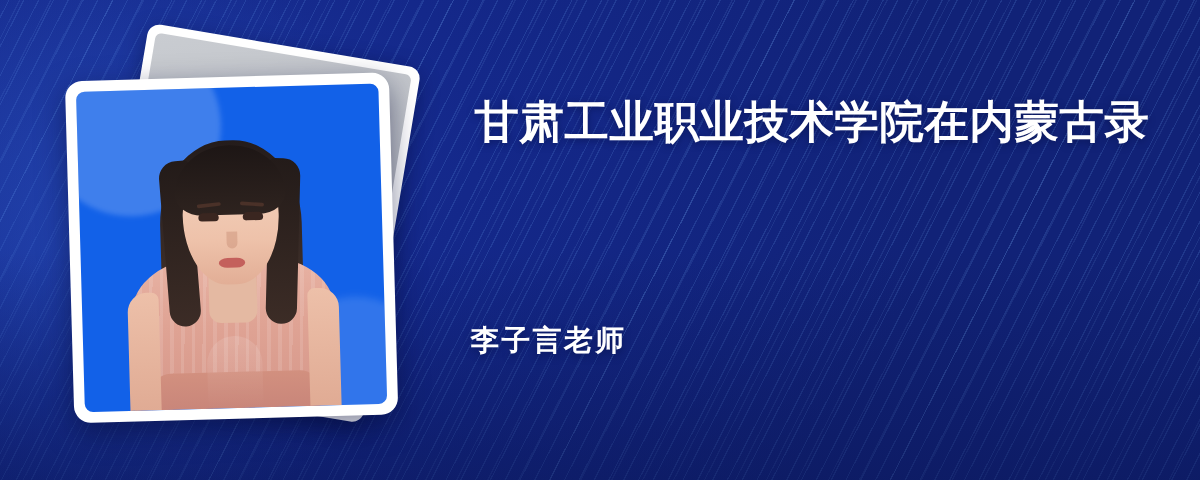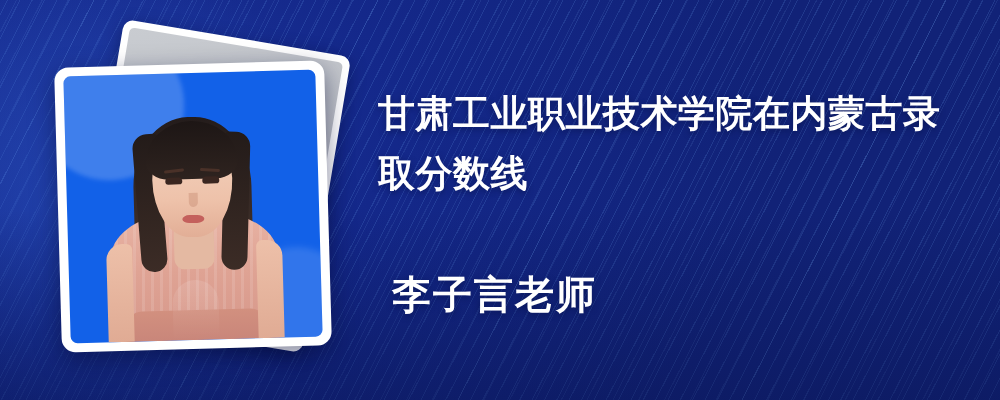--- a/index.html
+++ b/index.html
@@ -265,35 +265,36 @@
     position: absolute; left: 50%; bottom: 0;
     width: 140px; height: 30px; margin-left: -70px;
     background: linear-gradient(180deg, #d2907f, #c9867a);
     border-radius: 16px 16px 0 0;
   }
 
   
   .title {
     position: absolute;
     left: 378px;
-    top: 84px;
+    top: 72px;
     width: 580px;
     color: #ffffff;
     font-size: 37px;
     font-weight: bold;
     line-height: 60px;
     letter-spacing: 0.5px;
     text-shadow: 0 2px 6px rgba(5,15,65,0.55);
+    text-align: right;
   }
   .byline {
     position: absolute;
     left: 392px;
     top: 268px;
     color: #ffffff;
-    font-size: 39px;
+    font-size: 24px;
     font-weight: bold;
     letter-spacing: 2px;
     text-shadow: 0 2px 6px rgba(5,15,65,0.55);
   }
   .byline-sub {
     position: absolute;
     left: 375px;
     top: 320px;
     color: #e2e9f8;
     font-size: 21px;
@@ -364,18 +365,17 @@
           <div class="eye-r"></div>
           <div class="nose"></div>
           <div class="mouth"></div>
         </div>
       </div>
     </div>
   </div>
 
   <div class="title">
     <div>甘肃工业职业技术学院在内蒙古录</div>
-    <div>取分数线</div>
   </div>
 
   <div class="byline">李子言老师</div>
 
 </div>
 
 </body></html>

